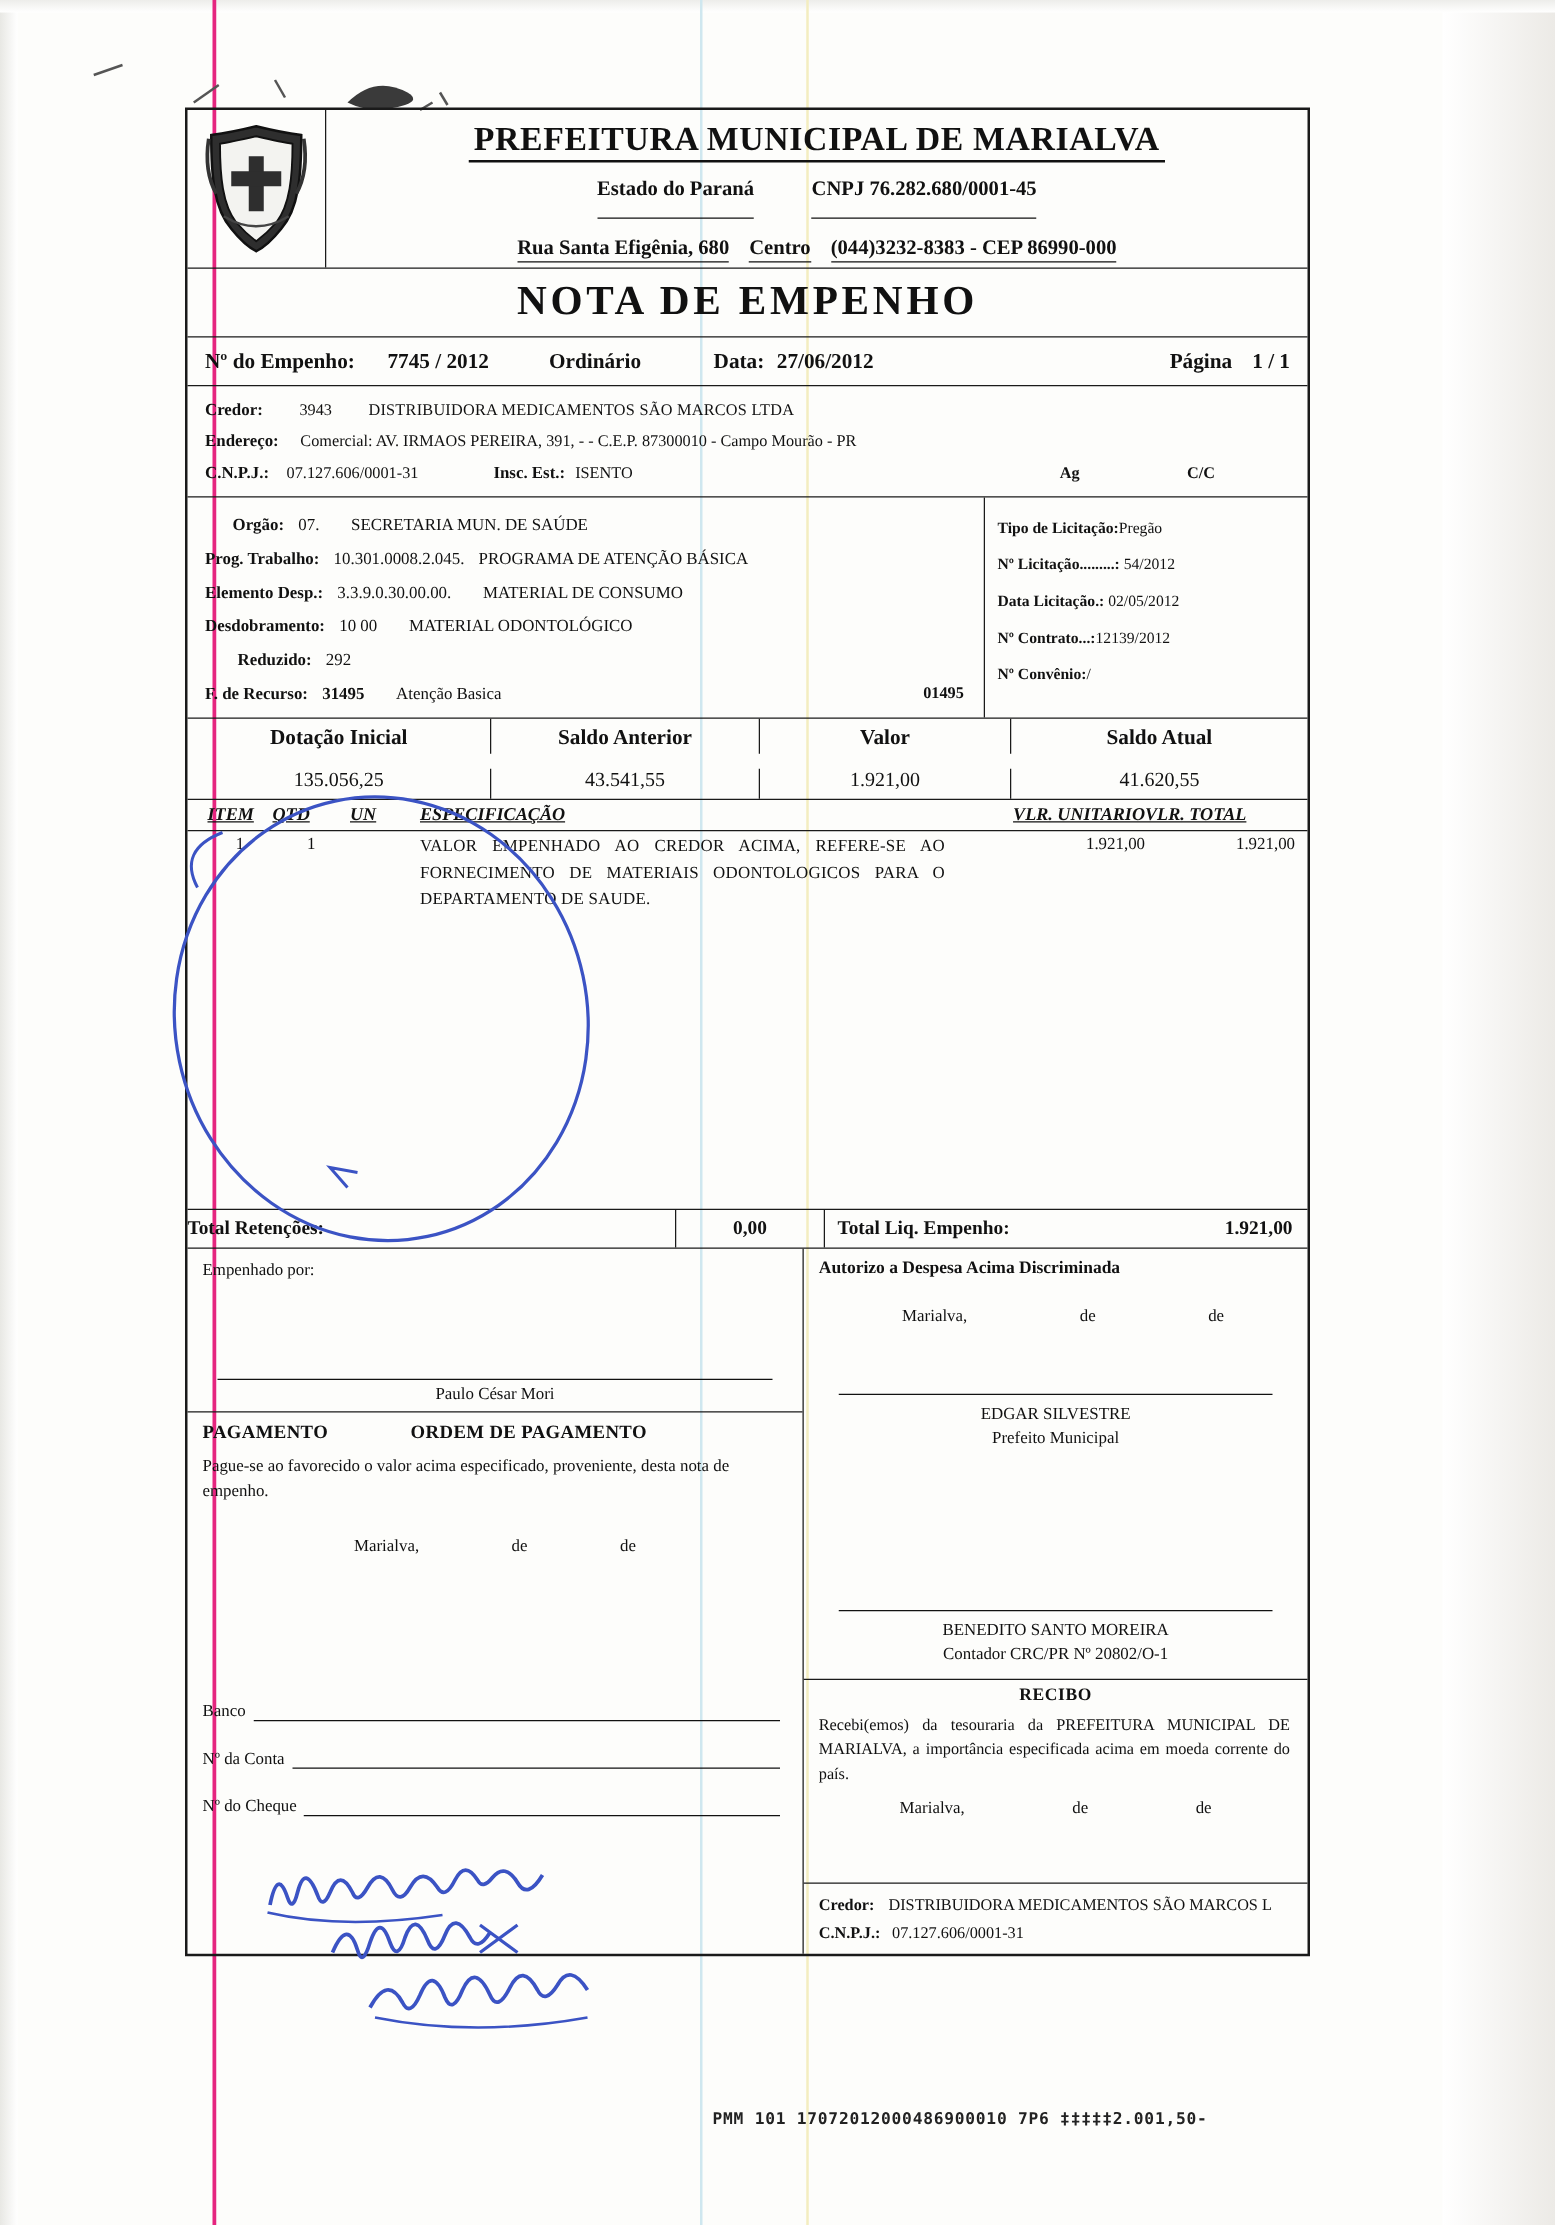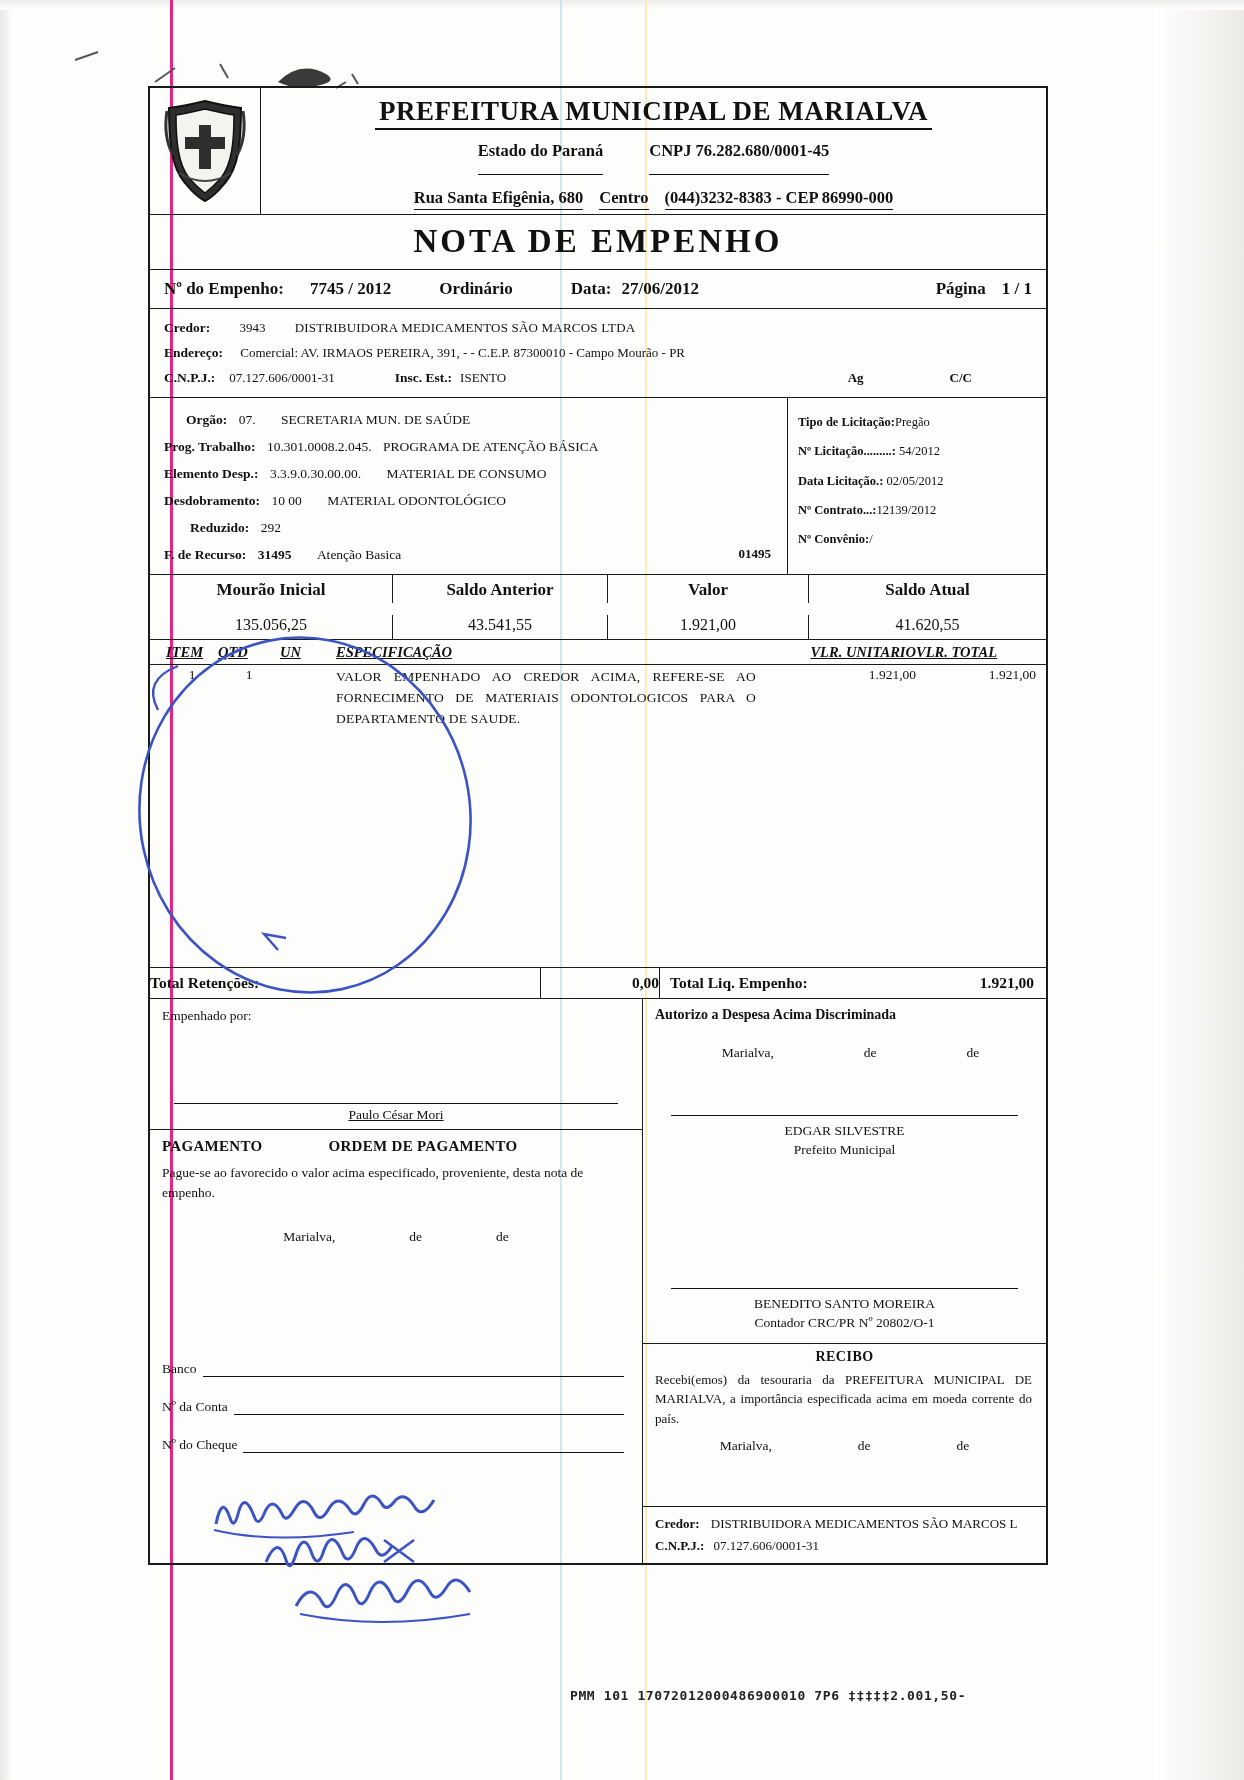--- a/index.html
+++ b/index.html
@@ -218,39 +218,38 @@
   .ib-vt   { width: 120px; text-align: right; }
 
   
   .totals {
     display: flex;
     align-items: center;
     font-size: 15.5px;
     font-weight: bold;
   }
   .tot-left { flex: 1; text-align: left; padding: 6px 16px 6px 0; }
-  .tot-zero { width: 118px; text-align: right; padding: 6px 0; }
+  .tot-zero { width: 118px; text-align: center; padding: 6px 0; }
   .tot-liq  { width: 214px; padding: 6px 0 6px 10px; }
   .tot-val  { flex: 0 0 150px; text-align: right; padding: 6px 12px 6px 0; }
 
   
   .sig-wrap { display: flex; }
   .sig-left { width: 492px; }
   .sig-right { flex: 1; }
 
   .empenhado-por {
     padding: 9px 0 0 12px;
     font-size: 13.5px;
     height: 104px;
     box-sizing: border-box;
   }
   .sig-line-box {
     padding: 0 24px 6px 24px;
     text-align: center;
-    text-decoration: underline;
   }
   .sig-line {
     border-top: 1.3px solid #111;
     padding-top: 3px;
     font-size: 13.5px;
   }
 
   .pagamento-head {
     display: flex;
     padding: 8px 12px 2px 12px;
@@ -465,21 +464,21 @@
     <div class="class-right">
       <div><b>Tipo de Licitação:</b><span>Pregão</span></div>
       <div><b>Nº Licitação.........:</b> <span>54/2012</span></div>
       <div><b>Data Licitação.:</b> <span>02/05/2012</span></div>
       <div><b>Nº Contrato...:</b><span>12139/2012</span></div>
       <div><b>Nº Convênio:</b><span>/</span></div>
     </div>
   </div>
 
   <div class="dot-head">
-    <div class="c1 br">Mourão Inicial</div>
+    <div class="c1 br">Dotação Inicial</div>
     <div class="c2 br">Saldo Anterior</div>
     <div class="c3 br">Valor</div>
     <div class="c4">Saldo Atual</div>
   </div>
   <div class="dot-vals bb">
     <div class="c1 br">135.056,25</div>
     <div class="c2 br">43.541,55</div>
     <div class="c3 br">1.921,00</div>
     <div class="c4">41.620,55</div>
   </div>

